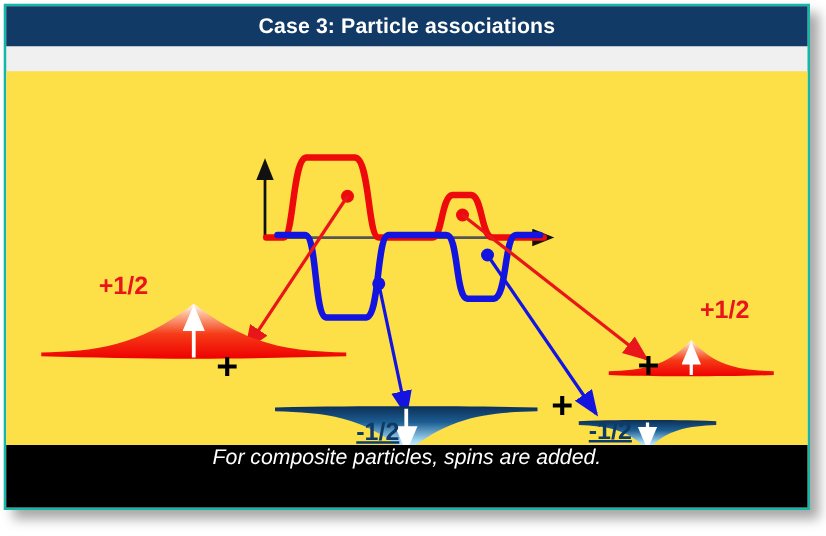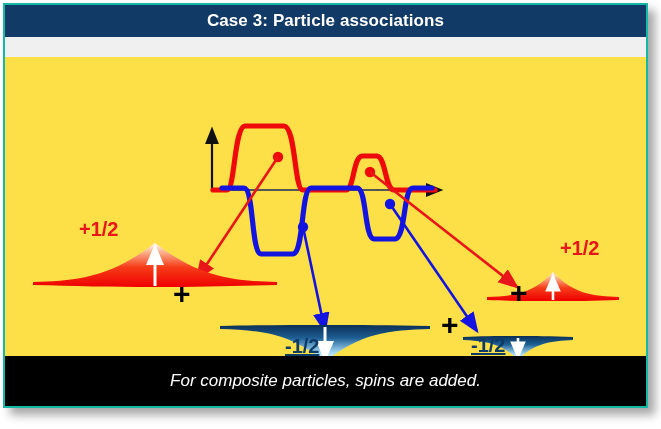--- a/index.html
+++ b/index.html
@@ -9,21 +9,21 @@
          background:#f0f0f0;border:2px solid #14b8a6;
          box-shadow:7px 7px 9px rgba(0,0,0,0.35);box-sizing:border-box;}
 
   #titlebar{position:absolute;left:0;top:0;width:100%;height:32px;
             background:#123a66;display:flex;align-items:center;justify-content:center;}
   #titlebar .t{color:#ffffff;font-size:17px;font-weight:bold;letter-spacing:.1px;}
 
   #stage{position:absolute;left:0;top:20px;width:100%;height:321px;background:#fde047;overflow:hidden;margin-top:32px;}
 
   #footer{position:absolute;left:0;bottom:0;width:100%;height:50px;background:#000000;
-          display:flex;align-items:center;justify-content:center;}
+          display:flex;justify-content:center;}
   #footer .t{color:#ffffff;font-size:17px;font-style:italic;}
 
   .svgwrap{position:absolute;left:0;top:0;width:641px;height:321px;}
 
   .lbl{position:absolute;font-weight:bold;font-size:20px;white-space:nowrap;}
   .lbl.red{color:#e8151a;}
   .lbl.blue{color:#0d3a66;text-decoration:underline;}
   .plus{position:absolute;color:#000;font-weight:bold;font-size:30px;line-height:1;}
 </style>
 </head>

